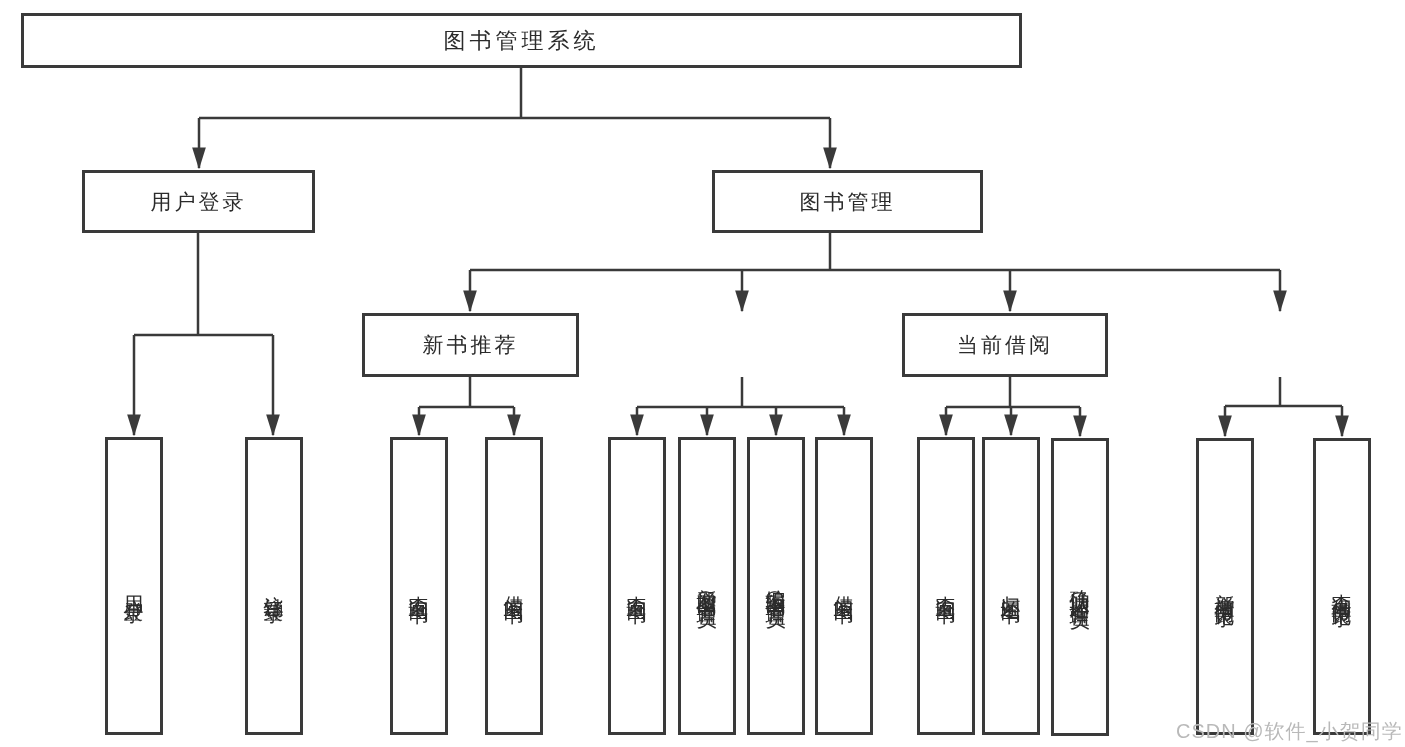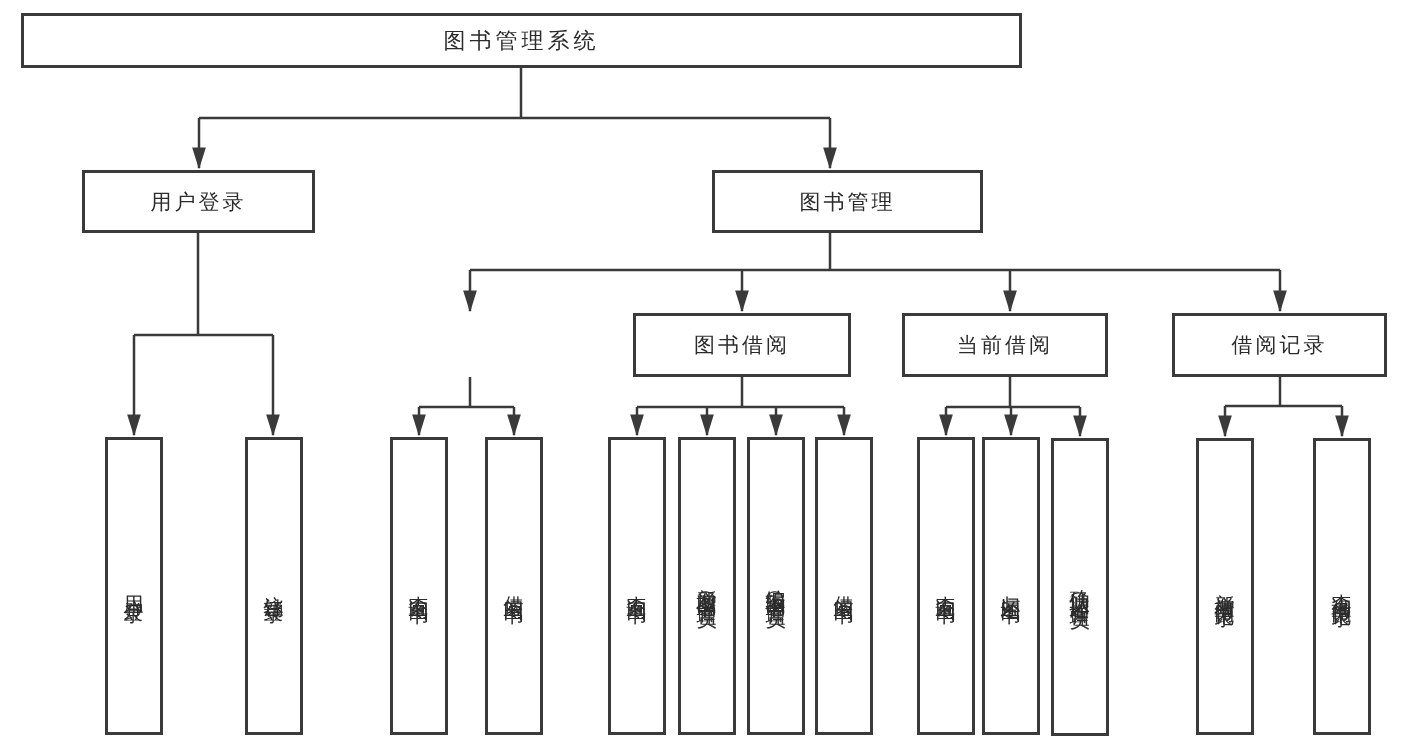--- a/index.html
+++ b/index.html
@@ -106,28 +106,25 @@
     <span class="hlabel">图书管理系统</span>
   </div>
 
   <div class="box" style="left:82px;top:170px;width:233px;height:63px">
     <span class="hlabel">用户登录</span>
   </div>
   <div class="box" style="left:712px;top:170px;width:271px;height:63px">
     <span class="hlabel">图书管理</span>
   </div>
 
-  <div class="box" style="left:633px;top:313px;width:218px;height:64px">
-    <span class="hlabel">图书借阅</span>
+  <div class="box" style="left:362px;top:313px;width:217px;height:64px">
+    <span class="hlabel">新书推荐</span>
   </div>
   <div class="box" style="left:902px;top:313px;width:206px;height:64px">
     <span class="hlabel">当前借阅</span>
-  </div>
-  <div class="box" style="left:1172px;top:313px;width:215px;height:64px">
-    <span class="hlabel">借阅记录</span>
   </div>
 
   <div class="box leaf" style="left:105px;top:437px;width:58px;height:298px">
     <span class="vtext">用户登录</span>
   </div>
   <div class="box leaf" style="left:245px;top:437px;width:58px;height:298px">
     <span class="vtext">注销登录</span>
   </div>
   <div class="box leaf" style="left:390px;top:437px;width:58px;height:298px">
     <span class="vtext">查询图书</span>
@@ -156,14 +153,15 @@
   <div class="box leaf" style="left:1051px;top:438px;width:58px;height:298px">
     <span class="vtext">确认归还（管理员）</span>
   </div>
   <div class="box leaf" style="left:1196px;top:438px;width:58px;height:297px">
     <span class="vtext">新增借阅记录</span>
   </div>
   <div class="box leaf" style="left:1313px;top:438px;width:58px;height:297px">
     <span class="vtext">查询借阅记录</span>
   </div>
 
+  <div class="watermark">CSDN @软件_小贺同学</div>
 
 </div>
 
 </body></html>

